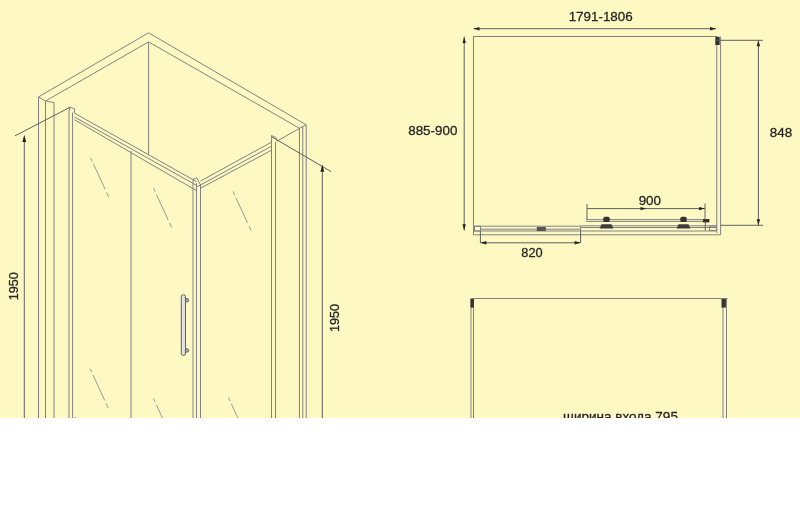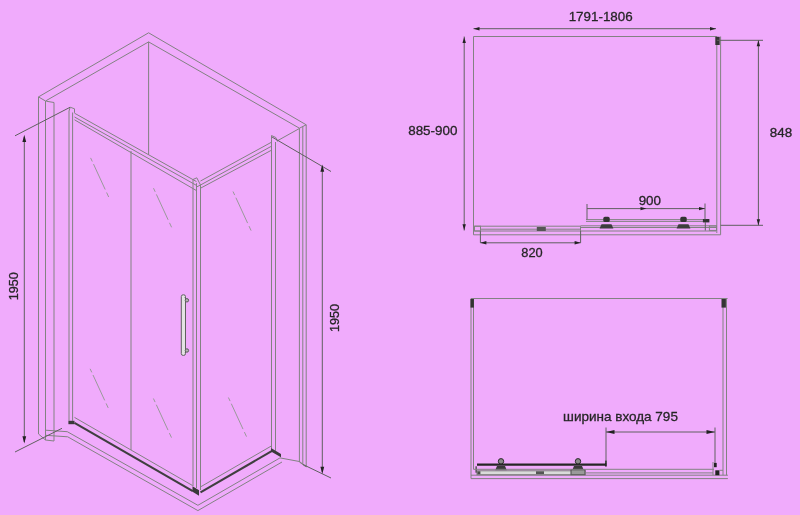--- a/index.html
+++ b/index.html
@@ -1,16 +1,16 @@
 <!DOCTYPE html>
 <html><head>
 <meta charset="utf-8">
 <style>
   html,body{margin:0;padding:0;background:#ffffff;}
-  .wrap{width:800px;height:515px;position:relative;background:#f0abfc;}
+  .wrap{width:800px;height:418px;position:relative;background:#fef9c3;}
   svg{position:absolute;top:0;left:0;}
   text{font-family:"Liberation Sans",sans-serif;fill:#262626;stroke:#262626;stroke-width:0.3;}
 </style>
 </head>
 <body>
 <div class="wrap">
 <svg width="800" height="515" viewBox="0 0 800 515">
 <g fill="none" stroke="#828282" stroke-width="1">
 
 <g id="walls">

